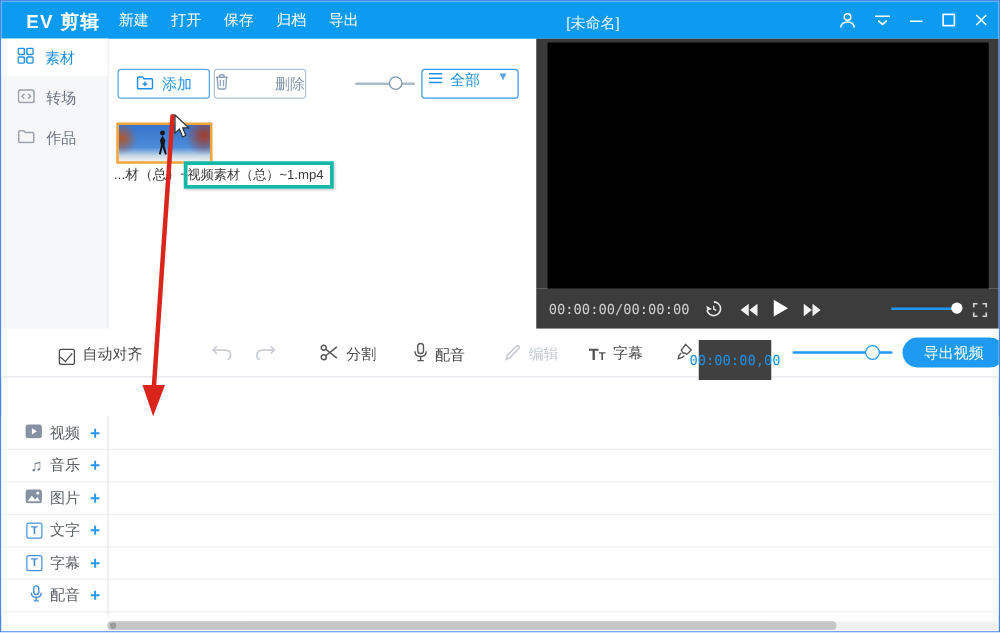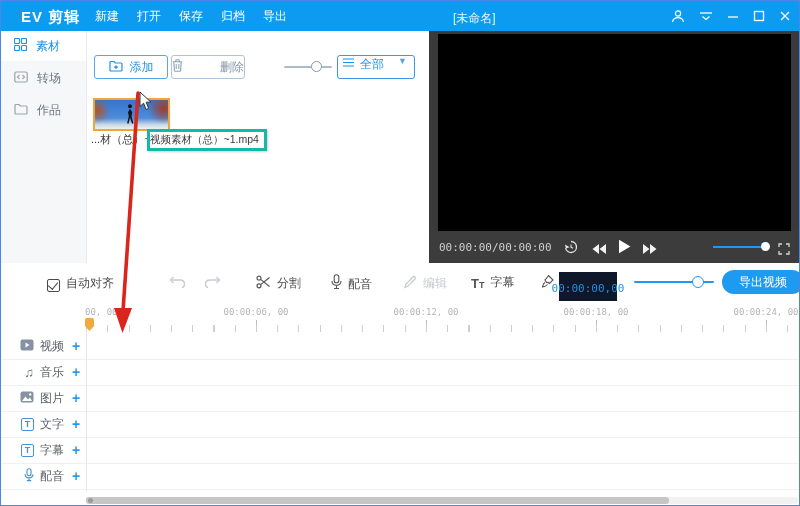--- a/index.html
+++ b/index.html
@@ -40,21 +40,21 @@
   .vol-track{position:absolute;left:284px;top:15px;width:56px;height:2px;background:#2196f3;}
   .vol-knob{position:absolute;left:332px;top:11px;width:9px;height:9px;border-radius:50%;background:#fff;}
   
   .toolbar{left:0;top:262px;width:798px;height:38px;background:#fff;border-bottom:1px solid #e4e6ea;}
   .tb-item{position:absolute;display:flex;align-items:flex-end;gap:6px;font-size:12px;color:#4a4a4a;cursor:pointer;}
   .tb-item.disabled{color:#c4c9d0;cursor:default;}
   .checkbox{width:13px;height:13px;border:1.5px solid #4a4a4a;border-radius:2px;box-sizing:border-box;position:relative;}
   .checkbox:after{content:"";position:absolute;left:2px;top:0px;width:5px;height:8px;border:solid #4a4a4a;border-width:0 1.5px 1.5px 0;transform:rotate(40deg);}
   .tt-icon{font-weight:600;color:#555;font-size:13px;}
   .tt-icon small{font-size:9px;}
-  .timecode{left:558px;top:9px;width:58px;height:32px;background:#0f172a;color:#1e90e6;font-family:"DejaVu Sans Mono",monospace;font-size:11px;display:flex;align-items:center;justify-content:center;}
+  .timecode{left:558px;top:9px;width:58px;height:32px;background:#404040;color:#1e90e6;font-family:"DejaVu Sans Mono",monospace;font-size:11px;display:flex;align-items:center;justify-content:center;}
   .zoom-track{left:633px;top:18px;width:80px;height:2px;background:#2196f3;border-radius:1px;}
   .zoom-knob{left:691px;top:13px;width:12px;height:12px;border-radius:50%;background:#fff;border:1.5px solid #2196f3;box-sizing:border-box;}
   .export{left:721px;top:7px;width:82px;height:24px;background:#1e9bf0;border-radius:12px;color:#fff;font-size:12px;display:flex;align-items:center;justify-content:center;cursor:pointer;}
   
   .ruler{left:0;top:300px;width:798px;height:32px;background:#fff;border-bottom:1px solid #e3e5e8;}
   .ruler-label{position:absolute;top:6px;font-family:"DejaVu Sans Mono",monospace;font-size:9px;color:#b5b5b5;white-space:nowrap;}
   .ticks-minor{position:absolute;left:85px;top:24px;width:712px;height:7px;background:repeating-linear-gradient(90deg,#cfcfcf 0 1px,transparent 1px 21.25px);}
   .ticks-major{position:absolute;left:85px;top:19px;width:712px;height:12px;background:repeating-linear-gradient(90deg,#bdbdbd 0 1px,transparent 1px 170px);}
   .playhead{position:absolute;left:84px;top:17px;width:9px;height:13px;background:#f2a93b;border-radius:2px 2px 0 0;clip-path:polygon(0 0,100% 0,100% 62%,50% 100%,0 62%);cursor:ew-resize;}
   .tracks{left:0;top:332px;width:798px;height:159px;background:#fff;}
@@ -255,30 +255,20 @@
           </svg></span>
       <span>清空</span>
     </div>
 
     <div class="abs timecode">00:00:00,00</div>
     <div class="abs zoom-track"></div>
     <div class="abs zoom-knob"></div>
     <div class="abs export">导出视频</div>
   </div>
 
-  <div class="abs ruler">
-    <span class="ruler-label" style="left:84px">00, 00</span>
-    <span class="ruler-label" style="left:215px;width:80px;text-align:center">00:00:06, 00</span>
-    <span class="ruler-label" style="left:385px;width:80px;text-align:center">00:00:12, 00</span>
-    <span class="ruler-label" style="left:555px;width:80px;text-align:center">00:00:18, 00</span>
-    <span class="ruler-label" style="left:725px;width:80px;text-align:center">00:00:24, 00</span>
-    <div class="ticks-major"></div>
-    <div class="ticks-minor"></div>
-    <div class="playhead"></div>
-  </div>
 
   <div class="abs tracks">
     <div class="trow" style="top:0px">
       <div class="tlabel">
         <span><svg width="14" height="12" viewBox="0 0 14 12">
               <rect x="0.5" y="0.5" width="13" height="11" rx="2" fill="#8691a3"></rect>
               <path d="M5.5 3.5 L9.5 6 L5.5 8.5 Z" fill="#fff"></path>
             </svg></span>
         <span>视频</span>
         <span class="tplus">+</span>

